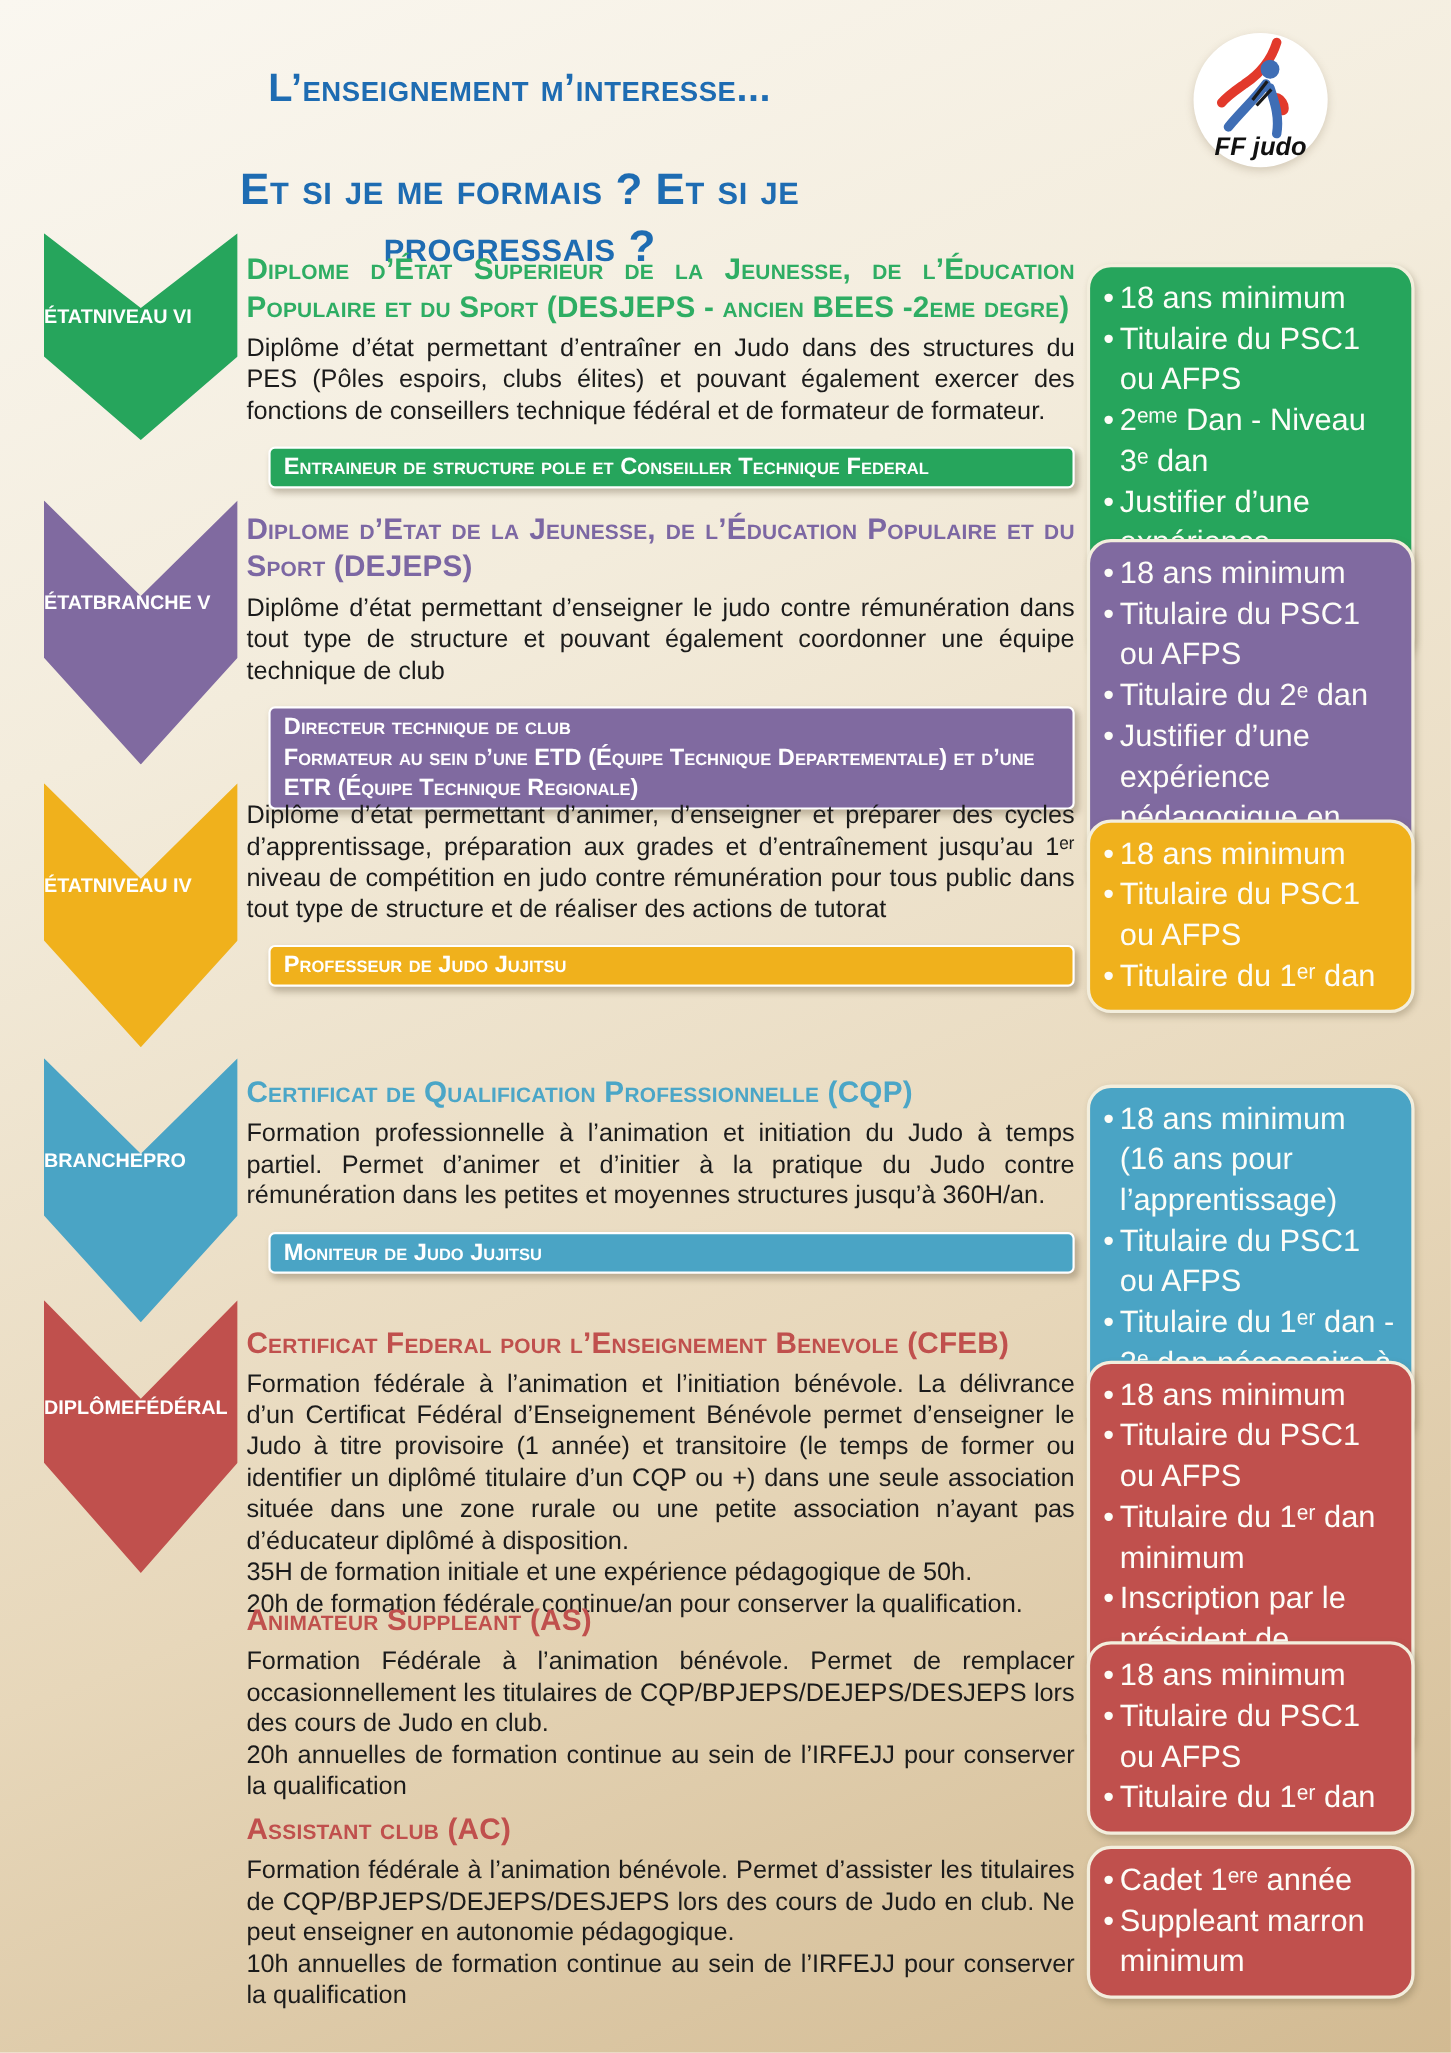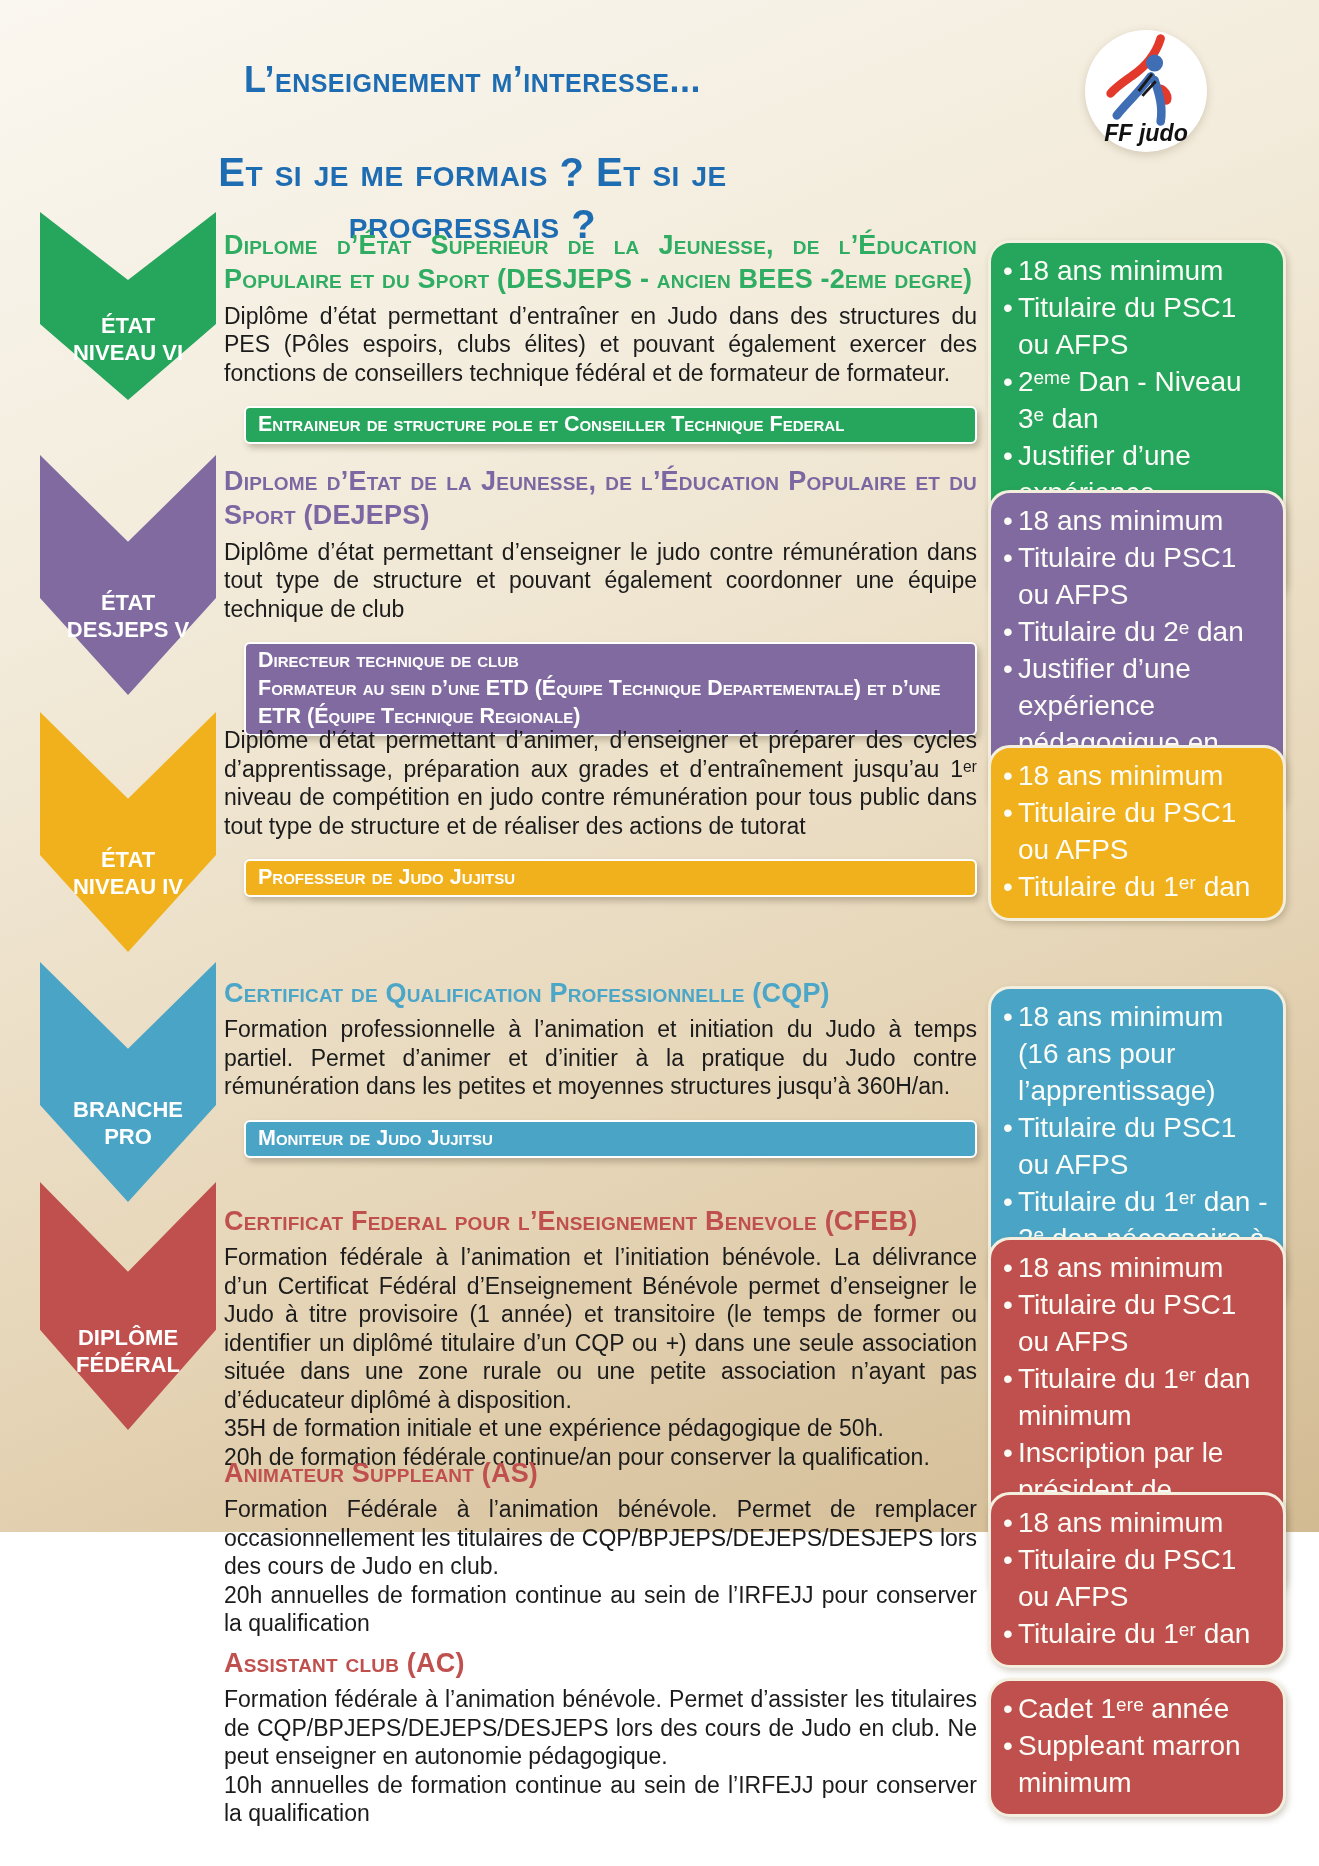--- a/index.html
+++ b/index.html
@@ -2,43 +2,43 @@
 <html><head>
 <meta charset="utf-8">
 <style>
   * { margin:0; padding:0; box-sizing:border-box; }
   html,body { width:1319px; height:1866px; }
   body {
     font-family:"Liberation Sans","DejaVu Sans",sans-serif;
     overflow:hidden;
   }
   #page {
-    position:relative; width:1319px; height:1532px;
+    position:relative; width:1319px; height:1866px;
     background:linear-gradient(158deg,#faf7f0 0%,#f3ecdc 30%,#e7d7ba 65%,#d2ba92 100%);
   }
   
   .title-block {
     position:absolute; left:150px; top:56px; width:645px;
     text-align:center; color:#1e6cb2; font-weight:bold; font-variant:small-caps;
     letter-spacing:.5px;
   }
   .title-l1 { font-size:36px; line-height:1.35; }
   .title-l2 { font-size:40px; line-height:1.3;margin-top:41px; }
   .logo {
     position:absolute; left:1085px; top:30px; width:122px; height:122px;
     background:#fff; border-radius:50%; box-shadow:0 3px 8px rgba(120,100,70,.25);
   }
   .logo svg { width:100%; height:100%; }
   
   .chevron { position:absolute; width:176px; }
   .chevron svg { position:absolute; inset:0; width:100%; height:100%; }
   .chev-label {
-    position:absolute; inset:0; display:flex; flex-direction:column;
-    justify-content:flex-end; align-items:center; padding-bottom:52px;
-    color:#fff; font-weight:bold; font-size:22px; line-height:1.2; text-align:center;
+    position:absolute; inset:0; display:flex; flex-direction:row;
+    align-items:center; padding-bottom:52px;
+    color:#fff; font-weight:bold; font-size:18px; line-height:1.2; text-align:center;
   }
   
   .mid { position:absolute; width:753px; }
   .hd {
     font-variant:small-caps; font-weight:bold; font-size:27px; line-height:1.27;
     text-align:justify; margin-bottom:5px; letter-spacing:.2px;
   }
   .body-p {
     font-size:23px; line-height:1.24; color:#1b1b1b; text-align:justify;
   }
@@ -112,21 +112,21 @@
     </div>
   </div>
 
   <div>
     <div class="chevron" style="left:40px;top:455px;height:240px;">
       <svg viewBox="0 0 175 235" preserveAspectRatio="none">
           <polygon points="0,0 87.5,85 175,0 175,140 87.5,235 0,140" fill="#806aa0"></polygon>
         </svg>
       <div class="chev-label">
         <span>ÉTAT</span>
-        <span>DESJEPS V</span>
+        <span>BRANCHE V</span>
       </div>
     </div>
     <div class="mid" style="left:224px;top:464px;">
       <h2 class="hd" style="color:#7c67a3">Diplome d’Etat de la Jeunesse, de l’Éducation Populaire et du Sport (DEJEPS)</h2>
       <p class="body-p">Diplôme d’état permettant d’enseigner le judo contre rémunération dans tout type de structure et pouvant également coordonner une équipe technique de club</p>
       <div class="badge" style="background:#806aa0">
         <div>Directeur technique de club</div>
         <div>Formateur au sein d’une ETD (Équipe Technique Departementale) et d’une ETR (Équipe Technique Regionale)</div>
       </div>
     </div>

